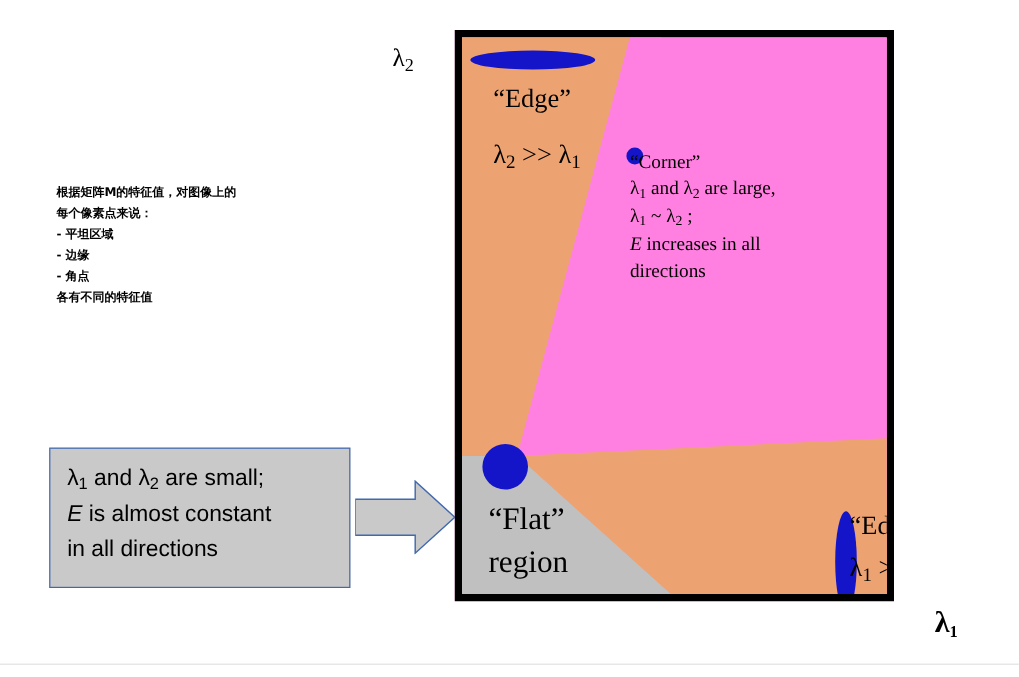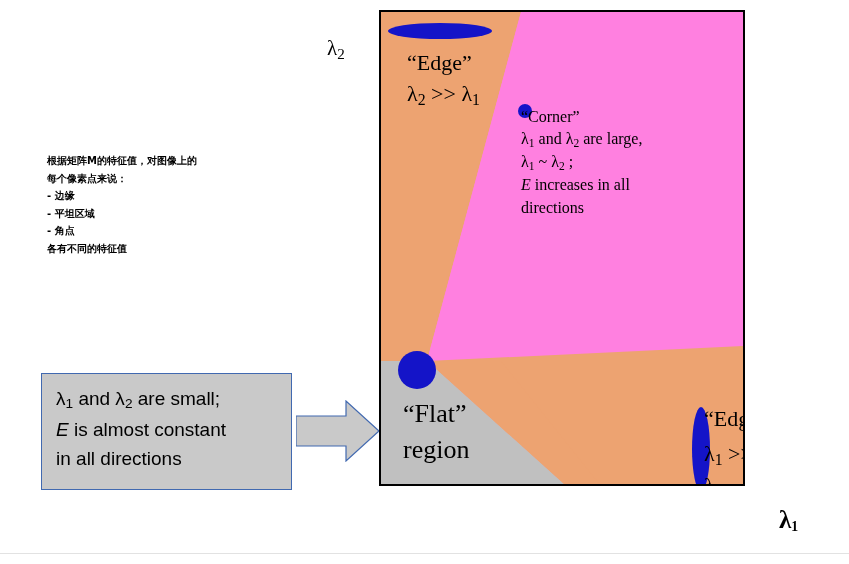--- a/index.html
+++ b/index.html
@@ -76,24 +76,24 @@
     left: 296px;
     top: 400px;
     width: 84px;
     height: 62px;
   }
 
   
   .diagram {
     position: absolute;
     left: 379px;
-    top: 10px;
+    top: 25px;
     width: 366px;
     height: 476px;
-    border: 2px solid #000000;
+    border: 6px solid #000000;
     box-sizing: border-box;
     overflow: hidden;
     background: #ff80e0;
   }
   .diagram svg { display: block; }
 
   .d-label {
     position: absolute;
     font-family: "Liberation Serif", serif;
     color: #000000;
@@ -139,22 +139,22 @@
   .ital { font-style: italic; }
 </style>
 </head>
 <body>
 
 <div id="slide">
 
   <div class="cn-block">
     <div>根据矩阵M的特征值，对图像上的</div>
     <div>每个像素点来说：</div>
+    <div>- 平坦区域</div>
     <div>- 边缘</div>
-    <div>- 平坦区域</div>
     <div>- 角点</div>
     <div>各有不同的特征值</div>
   </div>
 
   <div class="callout">
     <div class="callout-text">
       <div>
         λ<span class="sub">1</span> and λ<span class="sub">2</span> are small;
       </div>
       <div>
@@ -201,21 +201,21 @@
 
       <circle cx="144" cy="99" r="7" fill="#1414c8"></circle>
 
       <circle cx="36" cy="358" r="19" fill="#1414c8"></circle>
 
       <ellipse cx="320" cy="437" rx="9" ry="42" fill="#1414c8"></ellipse>
     </svg>
 
     <div class="d-label lbl-edge-top">
       <div>“Edge”</div>
-      <div style="margin-top:0;">
+      <div style="margin-top:16px;">
         λ<span class="sub">2</span> &gt;&gt; λ<span class="sub">1</span>
       </div>
     </div>
 
     <div class="d-label lbl-corner">
       <div>“Corner”</div>
       <div>
         λ<span class="sub">1</span> and λ<span class="sub">2</span> are large,
       </div>
       <div>

